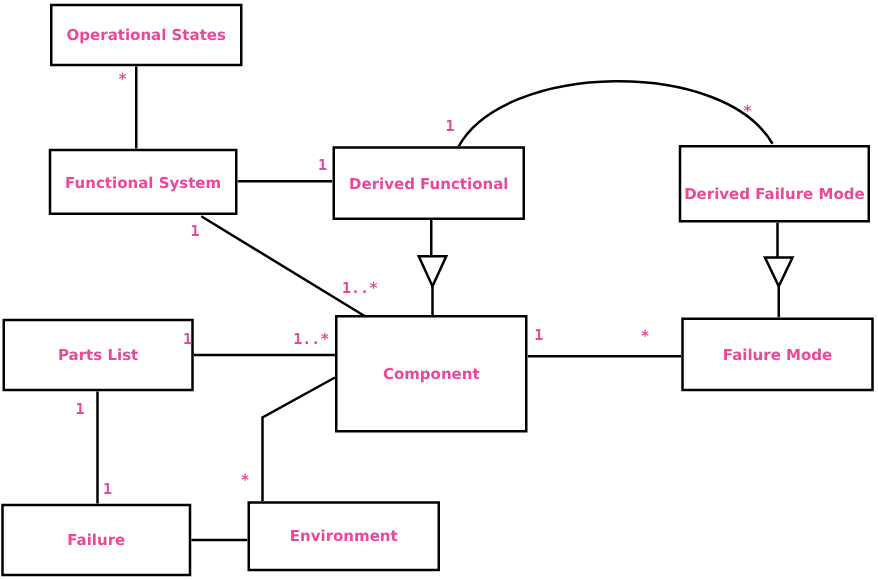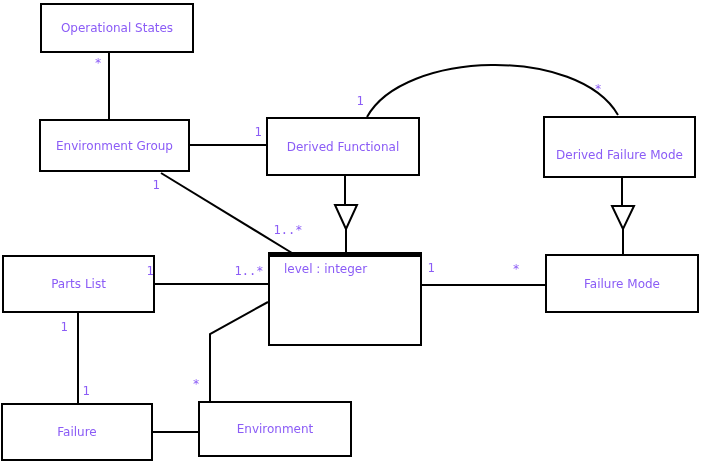--- a/index.html
+++ b/index.html
@@ -7,21 +7,22 @@
     padding: 0;
     background: #ffffff;
   }
   #canvas {
     position: relative;
     width: 702px;
     height: 464px;
     background: #ffffff;
     overflow: hidden;
     font-family: "DejaVu Sans", "Liberation Sans", sans-serif;
-    color: #8b5cf6;
+    color: #ec4899;
+    font-weight: bold;
   }
   #wires {
     position: absolute;
     left: 0;
     top: 0;
     width: 702px;
     height: 464px;
   }
   .uml-class {
     position: absolute;
@@ -101,39 +102,37 @@
     <line x1="78" y1="313" x2="78" y2="403"></line>
 
     <line x1="153" y1="432" x2="198" y2="432"></line>
   </svg>
 
   <div class="uml-class" style="left:40px; top:3px; width:154px; height:50px;">
     <div class="uml-name">Operational States</div>
   </div>
 
   <div class="uml-class" style="left:39px; top:119px; width:151px; height:53px;">
-    <div class="uml-name">Environment Group</div>
+    <div class="uml-name">Functional System</div>
   </div>
 
   <div class="uml-class" style="left:266px; top:117px; width:154px; height:59px;">
     <div class="uml-name">Derived Functional</div>
   </div>
 
   <div class="uml-class" style="left:543px; top:116px; width:153px; height:62px;">
     <div class="uml-name low-text">Derived Failure Mode</div>
   </div>
 
   <div class="uml-class" style="left:2px; top:255px; width:153px; height:58px;">
     <div class="uml-name">Parts List</div>
   </div>
 
   <div class="uml-class" style="left:268px; top:252px; width:154px; height:94px;">
-    <div class="uml-attrs">
-      <div class="uml-attr">level : integer</div>
-    </div>
+    <div class="uml-name">Component</div>
   </div>
 
   <div class="uml-class" style="left:545px; top:254px; width:154px; height:59px;justify-content:center;">
     <div class="uml-name">Failure Mode</div>
   </div>
 
   <div class="uml-class" style="left:1px; top:403px; width:152px; height:58px;">
     <div class="uml-name">Failure</div>
   </div>
 

